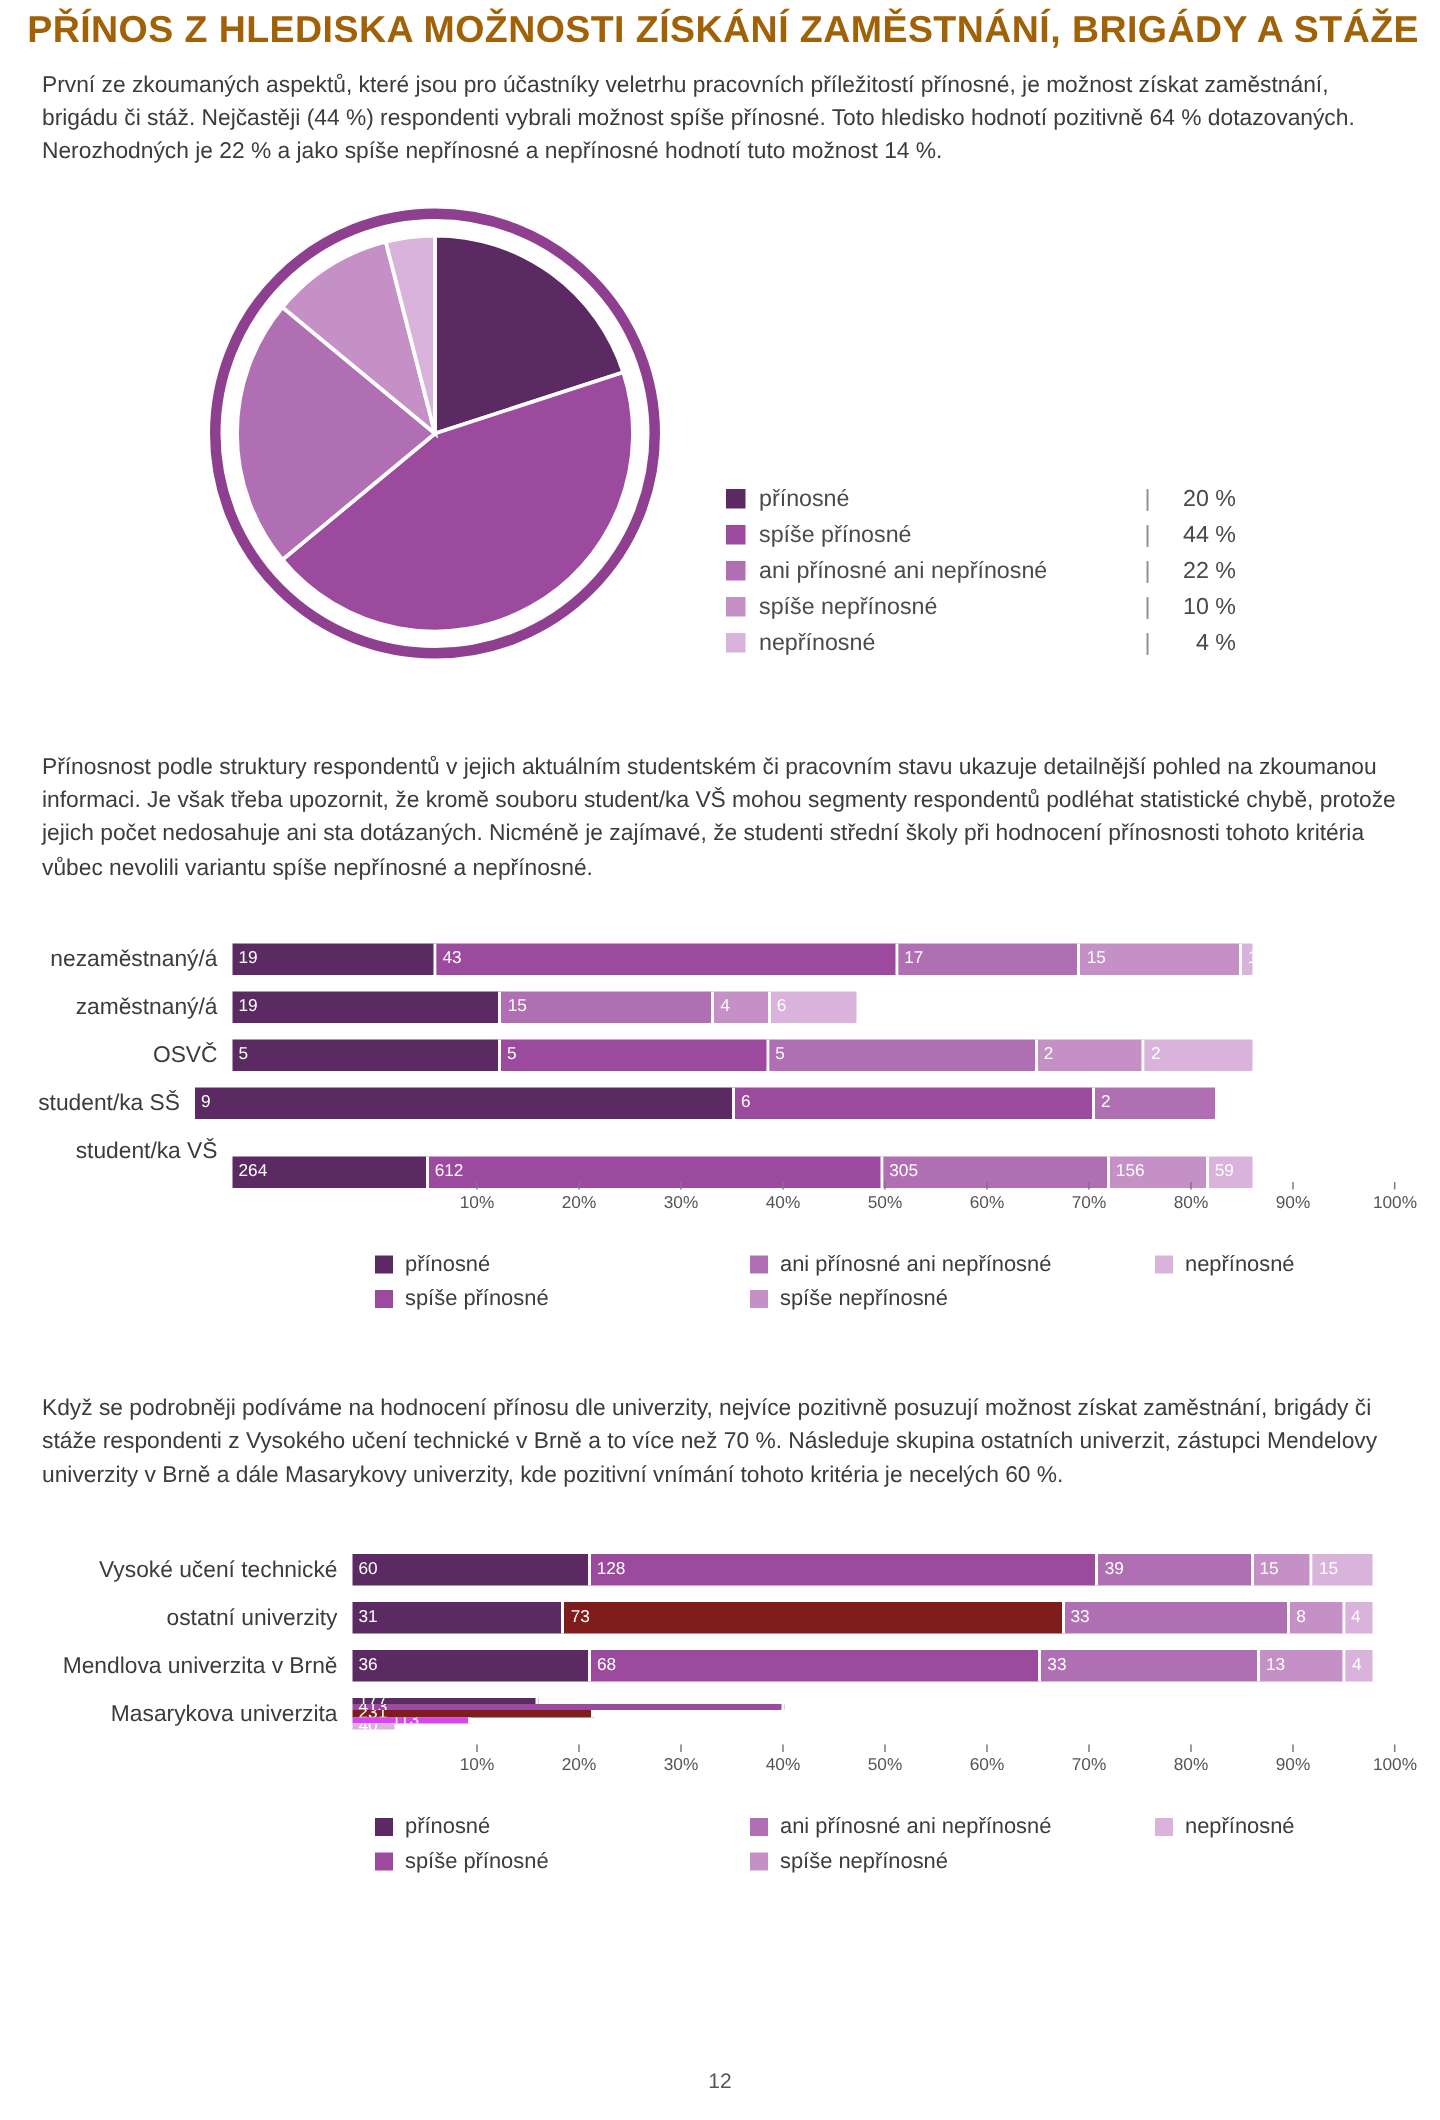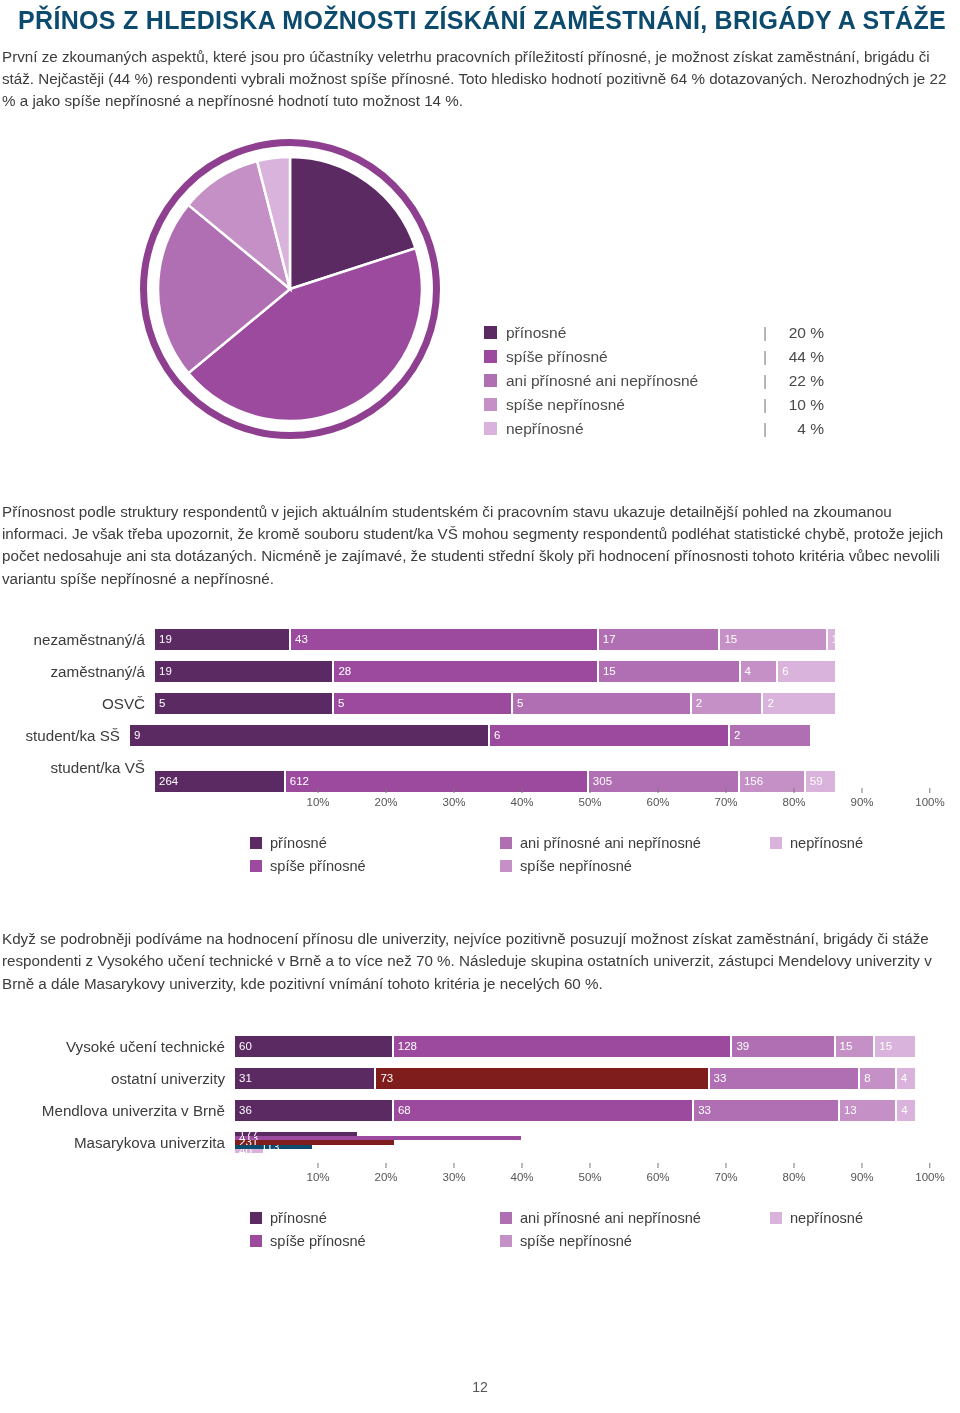--- a/index.html
+++ b/index.html
@@ -20,33 +20,33 @@
   
   .page-header {
     padding: 6px 14px 0 14px;
     text-align: right;
   }
   .page-title {
     font-size: 25px;
     font-weight: bold;
     letter-spacing: 0.3px;
     line-height: 1.18;
-    color: #0c4a6e;
+    color: #a16207;
     text-transform: uppercase;
     font-family: "Liberation Sans", sans-serif;
     margin: 0;
   }
 
   
   .para {
     font-size: 15.2px;
     line-height: 1.47;
     color: #3c3c3c;
     margin: 0;
-    padding: 0 2px;
+    padding: 0 28px;
   }
   .para-intro { margin-top: 10px; }
 
   
   .pie-block {
     position: relative;
     height: 370px;
     margin-top: 18px;
   }
   .pie-wrap {
@@ -240,21 +240,20 @@
         <div class="seg" style="width: 45.2632%; background: rgb(155, 74, 158);">43</div>
         <div class="seg" style="width: 17.8947%; background: rgb(176, 111, 179);">17</div>
         <div class="seg" style="width: 15.7895%; background: rgb(196, 144, 198);">15</div>
         <div class="seg" style="width: 1.05263%; background: rgb(217, 179, 219);">1</div>
       </div>
     </div>
     <div class="bar-row">
       <div class="bar-label" style="width: 155px;">zaměstnaný/á</div>
       <div class="bar-track" style="width: 680px;">
         <div class="seg" style="width: 26.3889%; background: rgb(91, 42, 98);">19</div>
-        <div class="seg" style="width: 38.8889%; background: rgb(155, 74, 158);">28</div>
         <div class="seg" style="width: 20.8333%; background: rgb(176, 111, 179);">15</div>
         <div class="seg" style="width: 5.55556%; background: rgb(196, 144, 198);">4</div>
         <div class="seg" style="width: 8.33333%; background: rgb(217, 179, 219);">6</div>
       </div>
     </div>
     <div class="bar-row">
       <div class="bar-label" style="width: 155px;">OSVČ</div>
       <div class="bar-track" style="width: 680px;">
         <div class="seg" style="width: 26.3158%; background: rgb(91, 42, 98);">5</div>
         <div class="seg" style="width: 26.3158%; background: rgb(155, 74, 158);">5</div>
@@ -355,21 +354,21 @@
         <div class="seg" style="width: 8.44156%; background: rgb(196, 144, 198);">13</div>
         <div class="seg" style="width: 2.5974%; background: rgb(217, 179, 219);">4</div>
       </div>
     </div>
     <div class="bar-row">
       <div class="bar-label" style="width: 235px;">Masarykova univerzita</div>
       <div class="bar-track" style="width: 680px; flex-direction: column;">
         <div class="seg" style="width: 18.1725%; background: rgb(91, 42, 98);">177</div>
         <div class="seg" style="width: 42.4025%; background: rgb(155, 74, 158);">413</div>
         <div class="seg" style="width: 23.7166%; background: #7f1d1d;">231</div>
-        <div class="seg" style="width: 11.6016%; background: #0c4a6e; padding-left: 26px;">113</div>
+        <div class="seg" style="width: 11.6016%; background: #d946ef; padding-left: 26px;">113</div>
         <div class="seg" style="width: 4.10678%; background: rgb(217, 179, 219);">40</div>
       </div>
     </div>
     <div class="axis" style="margin-left: 250px; width: 680px;">
       <div class="axis-tick" style="left: 10%;"><i></i><span>10%</span></div>
       <div class="axis-tick" style="left: 20%;"><i></i><span>20%</span></div>
       <div class="axis-tick" style="left: 30%;"><i></i><span>30%</span></div>
       <div class="axis-tick" style="left: 40%;"><i></i><span>40%</span></div>
       <div class="axis-tick" style="left: 50%;"><i></i><span>50%</span></div>
       <div class="axis-tick" style="left: 60%;"><i></i><span>60%</span></div>

